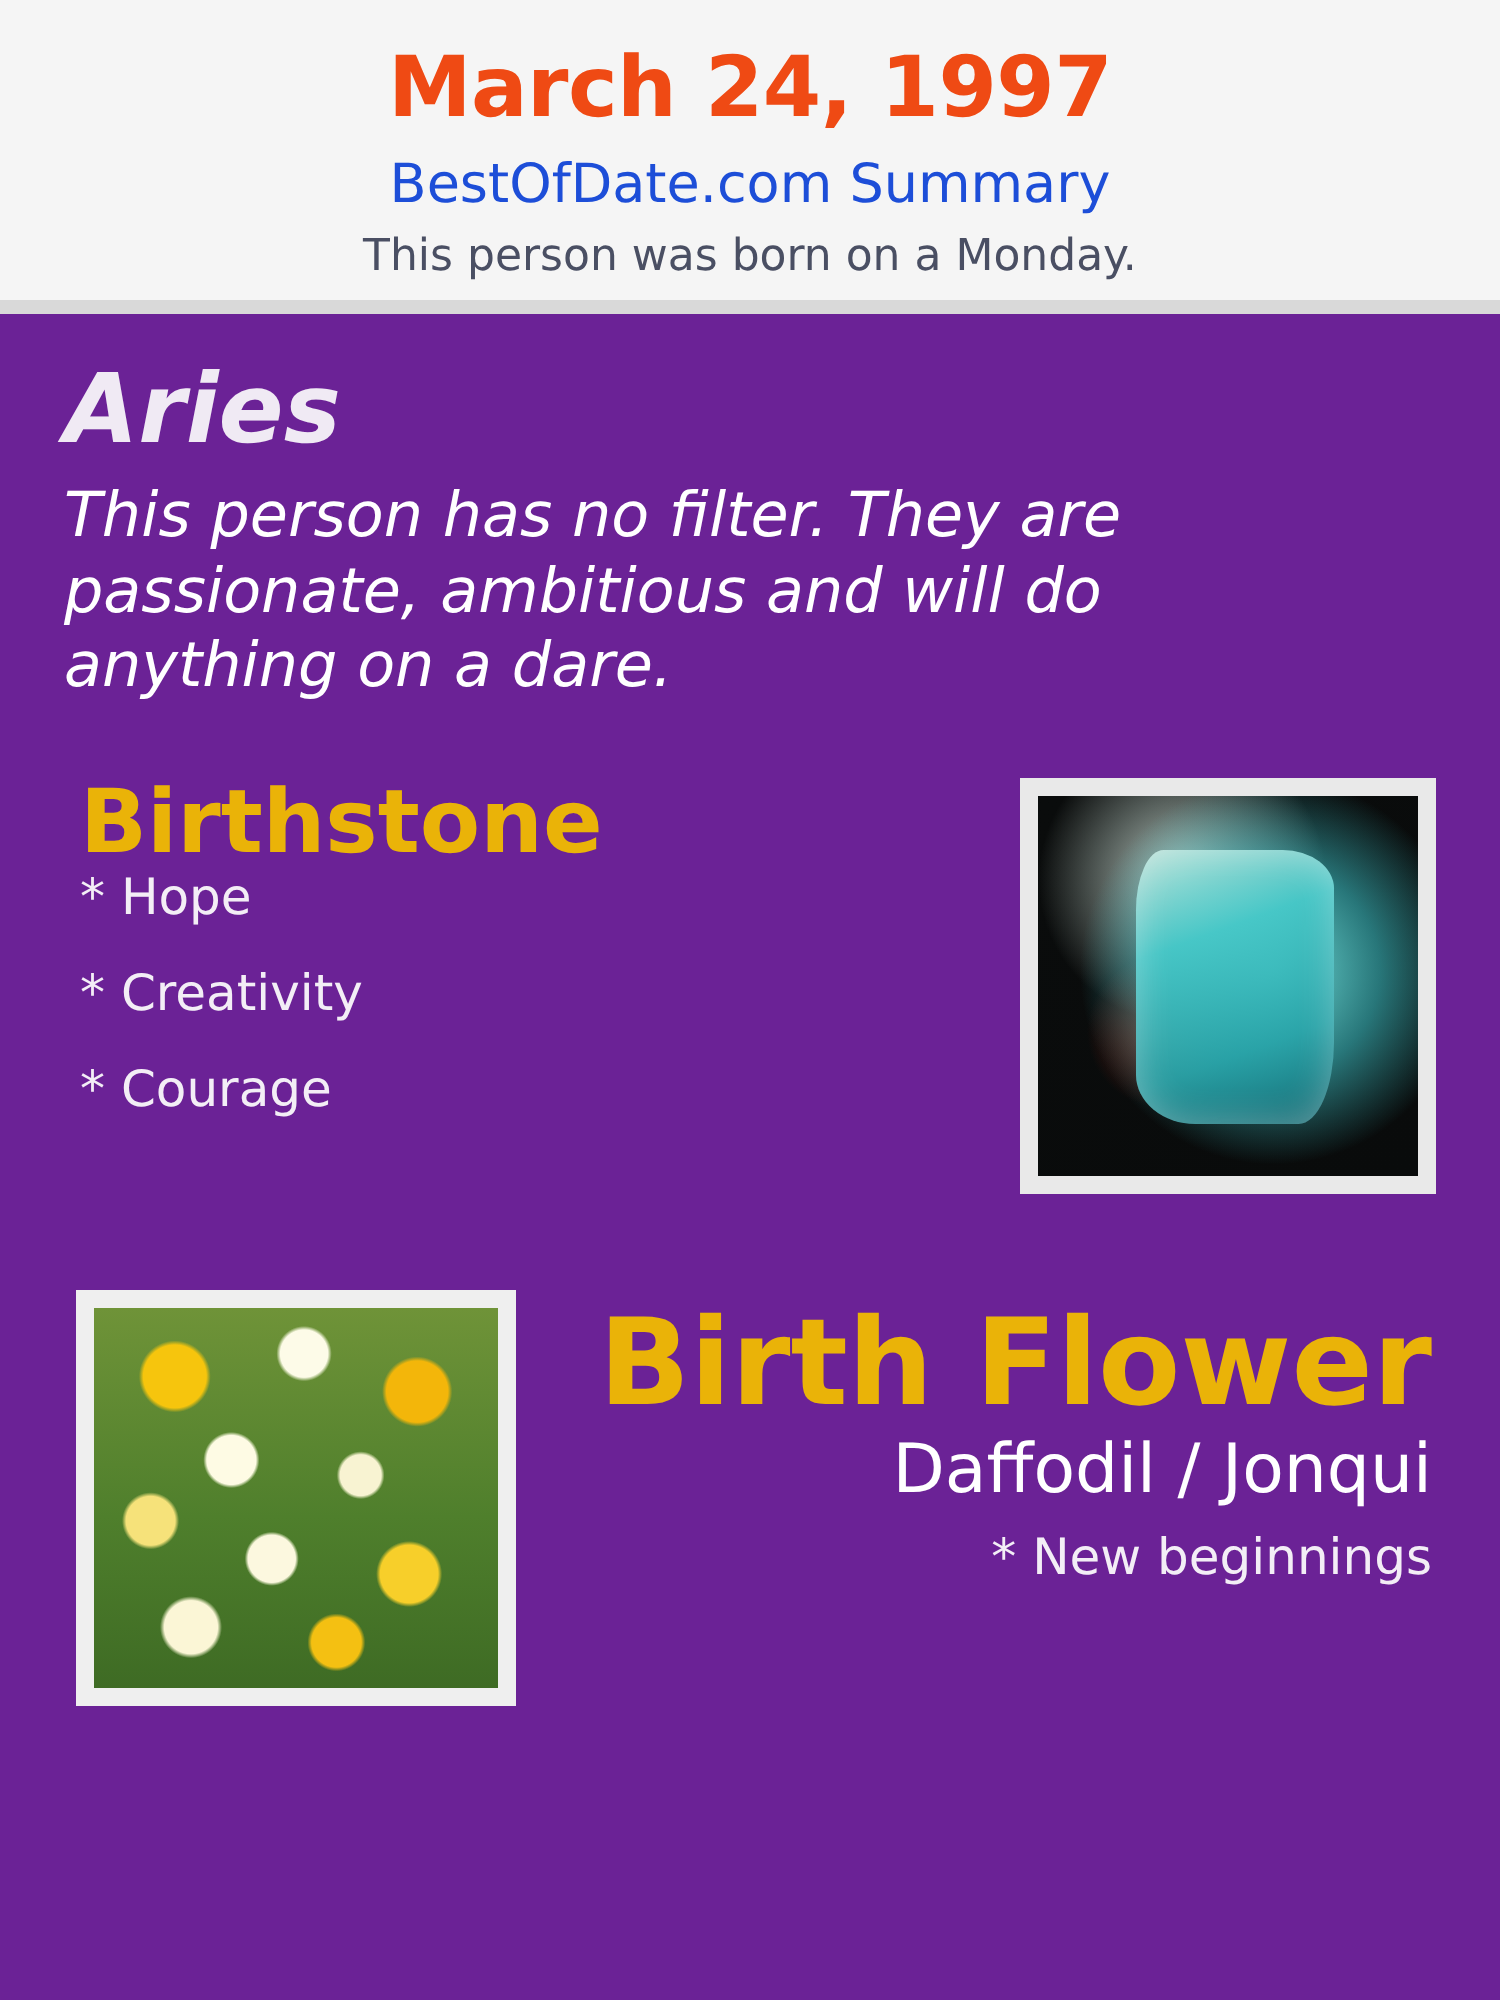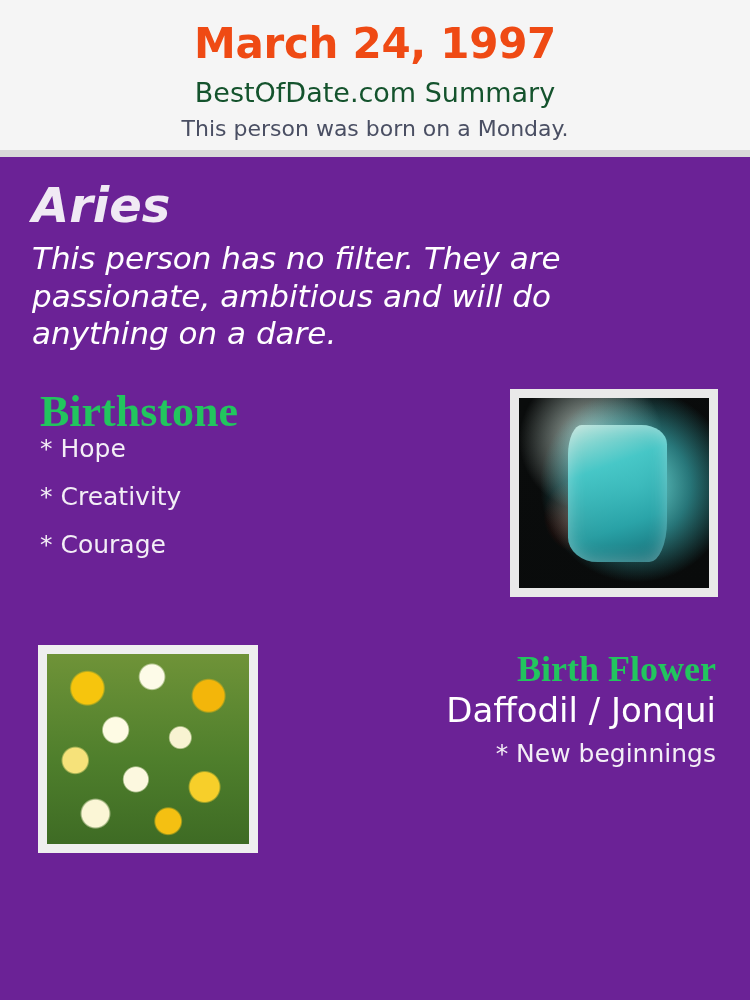--- a/index.html
+++ b/index.html
@@ -30,21 +30,21 @@
     text-align: center;
   }
   .header-date {
     color: #ef4a14;
     font-size: 42px;
     font-weight: bold;
     line-height: 1.05;
     letter-spacing: -0.3px;
   }
   .header-site {
-    color: #14532d;
+    color: #1d4ed8;
     font-size: 27px;
     margin-top: 12px;
     line-height: 1.1;
   }
   .header-sub {
     color: #4a4f63;
     font-size: 22px;
     margin-top: 9px;
     line-height: 1.1;
   }
@@ -82,24 +82,23 @@
     position: relative;
     margin-top: 36px;
     min-height: 230px;
   }
   .stone-text {
     padding-left: 8px;
   }
   .block-title {
     font-size: 44px;
     font-weight: bold;
-    color: #22c55e;
+    color: #eab308;
     line-height: 1.05;
     margin: 0;
-    font-family: Liberation Serif, serif;
   }
   .block-sub {
     font-size: 34px;
     color: #ffffff;
     line-height: 1.15;
     margin: 2px 0 10px 0;
   }
   .trait {
     font-size: 25px;
     color: #f3eef6;
@@ -173,21 +172,21 @@
       radial-gradient(circle at 60% 88%, #f4c012 0 6%, rgba(0,0,0,0) 7%),
       linear-gradient(180deg, #6f9338 0%, #4f7f2c 55%, #3e6b24 100%);
   }
   .flower-text {
     position: absolute;
     right: 2px;
     top: 6px;
     width: 430px;
     text-align: right;
   }
-  .flower-text .block-title { font-size: 36px; }
+  .flower-text .block-title { font-size: 60px; }
   .flower-text .block-sub { font-size: 34px; }
   .flower-text .trait {
     font-size: 25px;
     margin: 0 0 18px 0;
   }
 </style>
 </head>
 <body>
 
 <div class="page">

